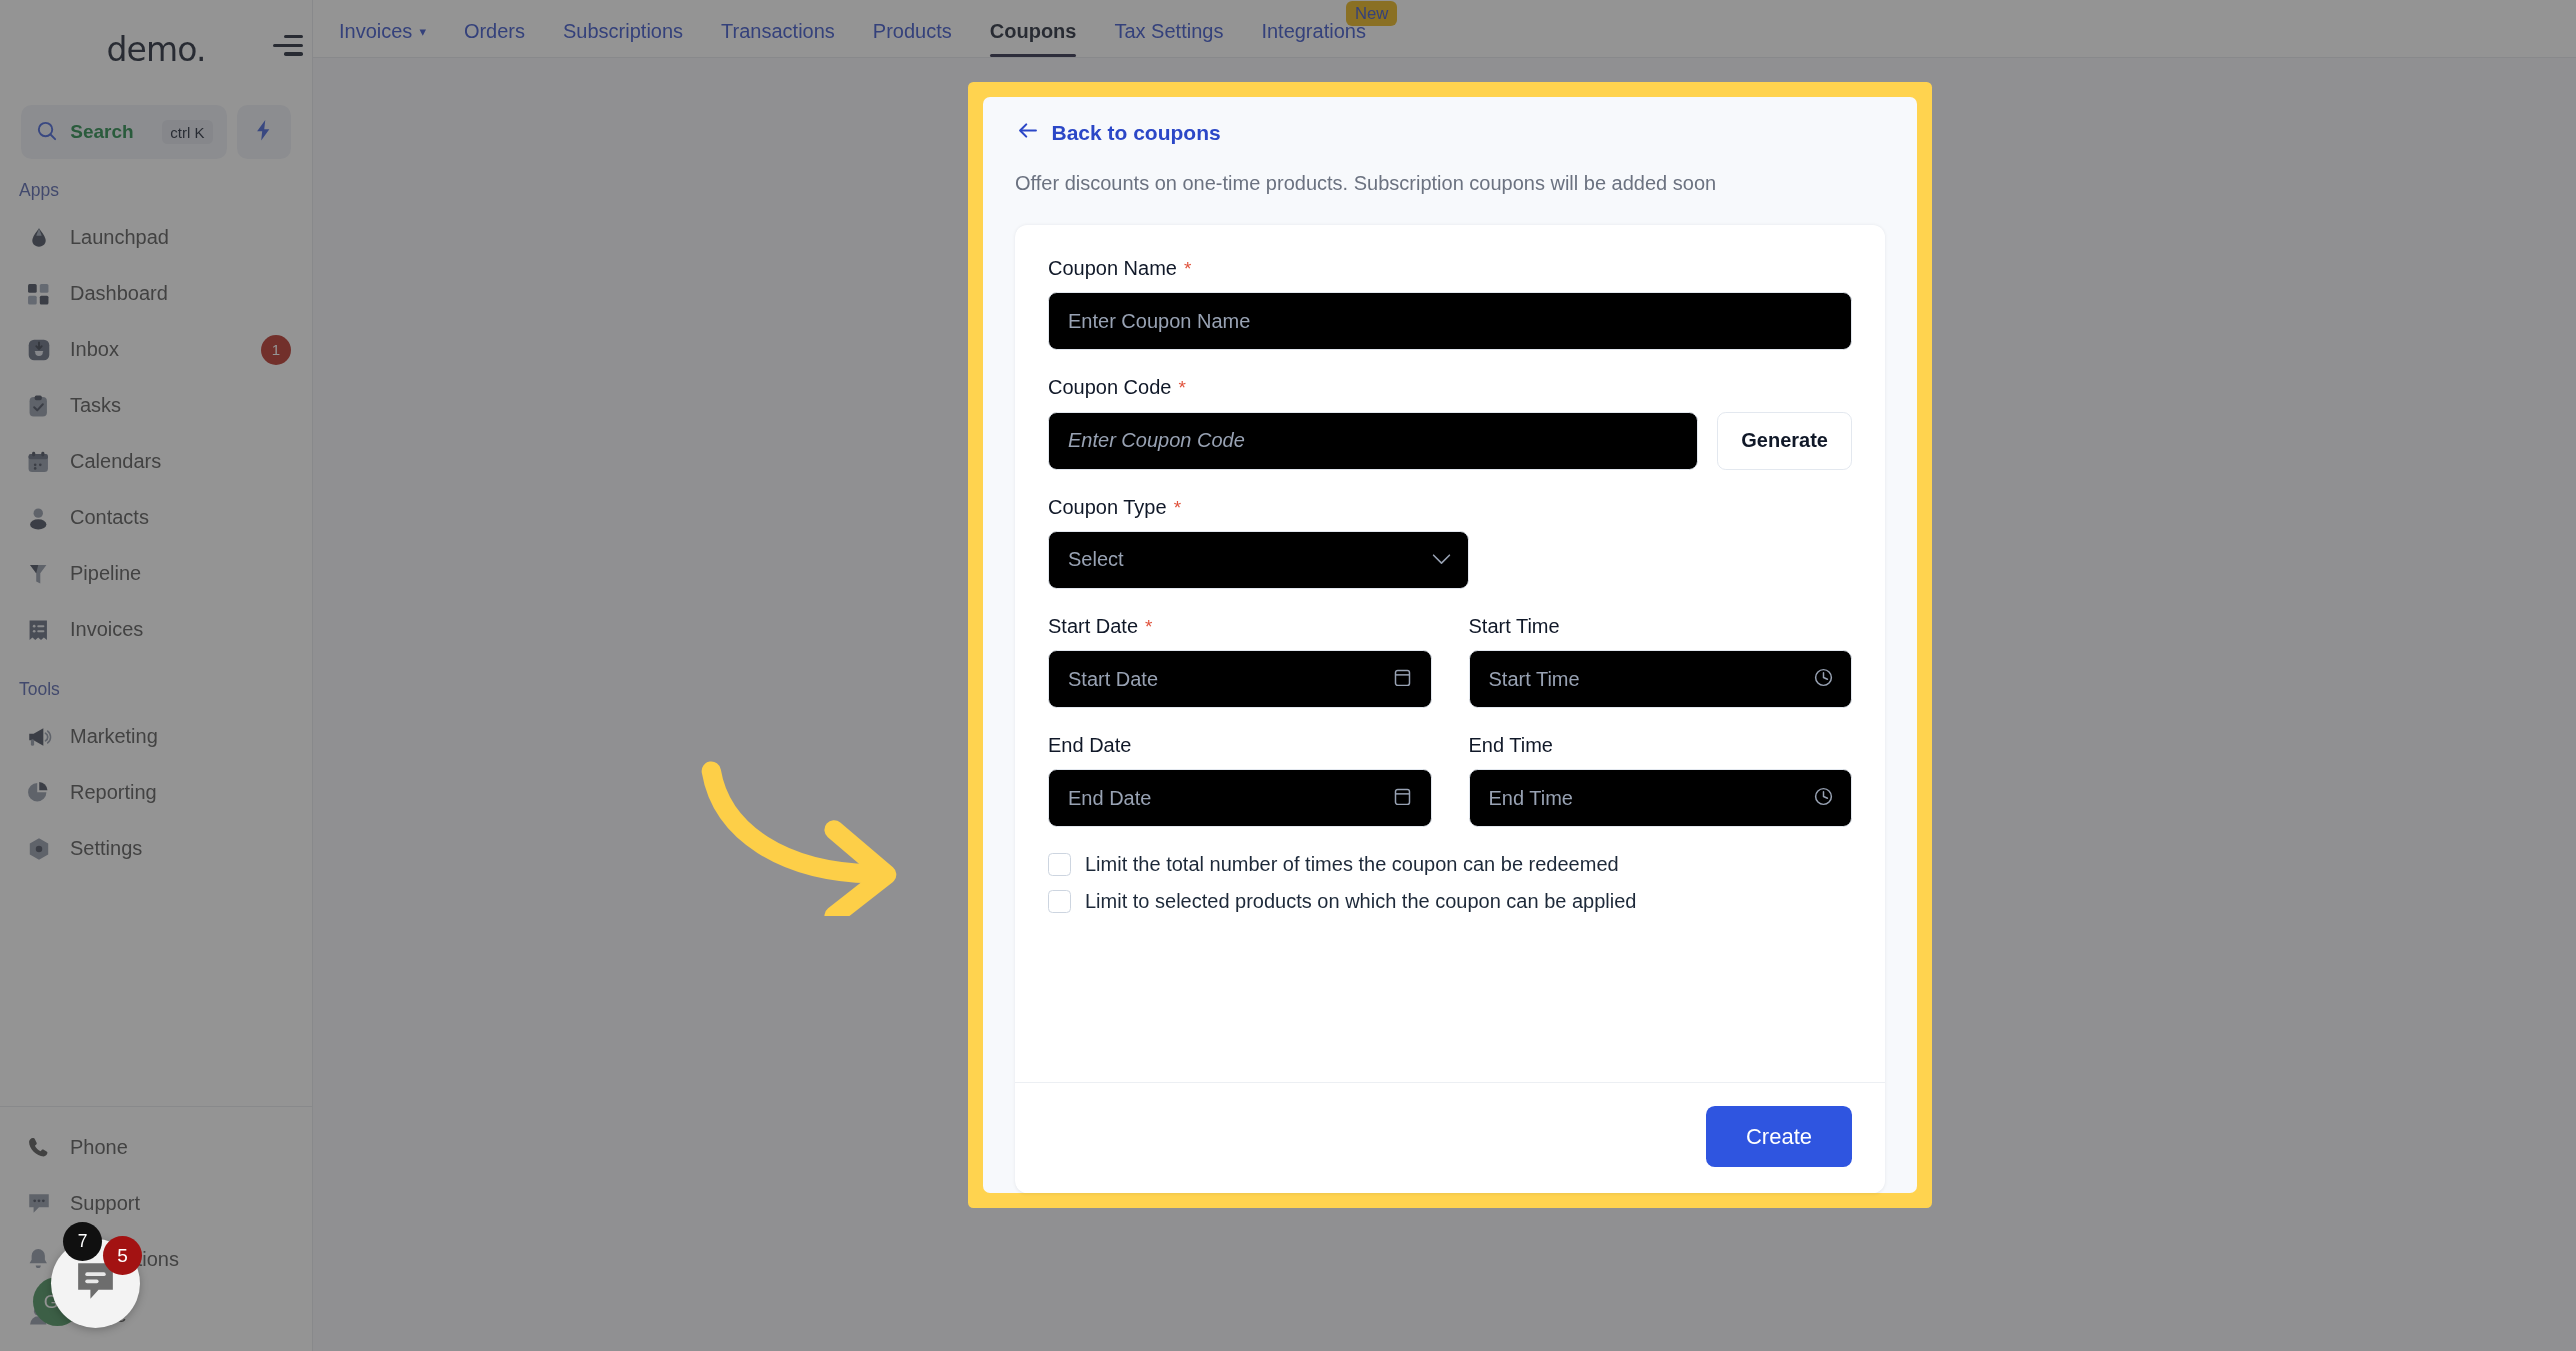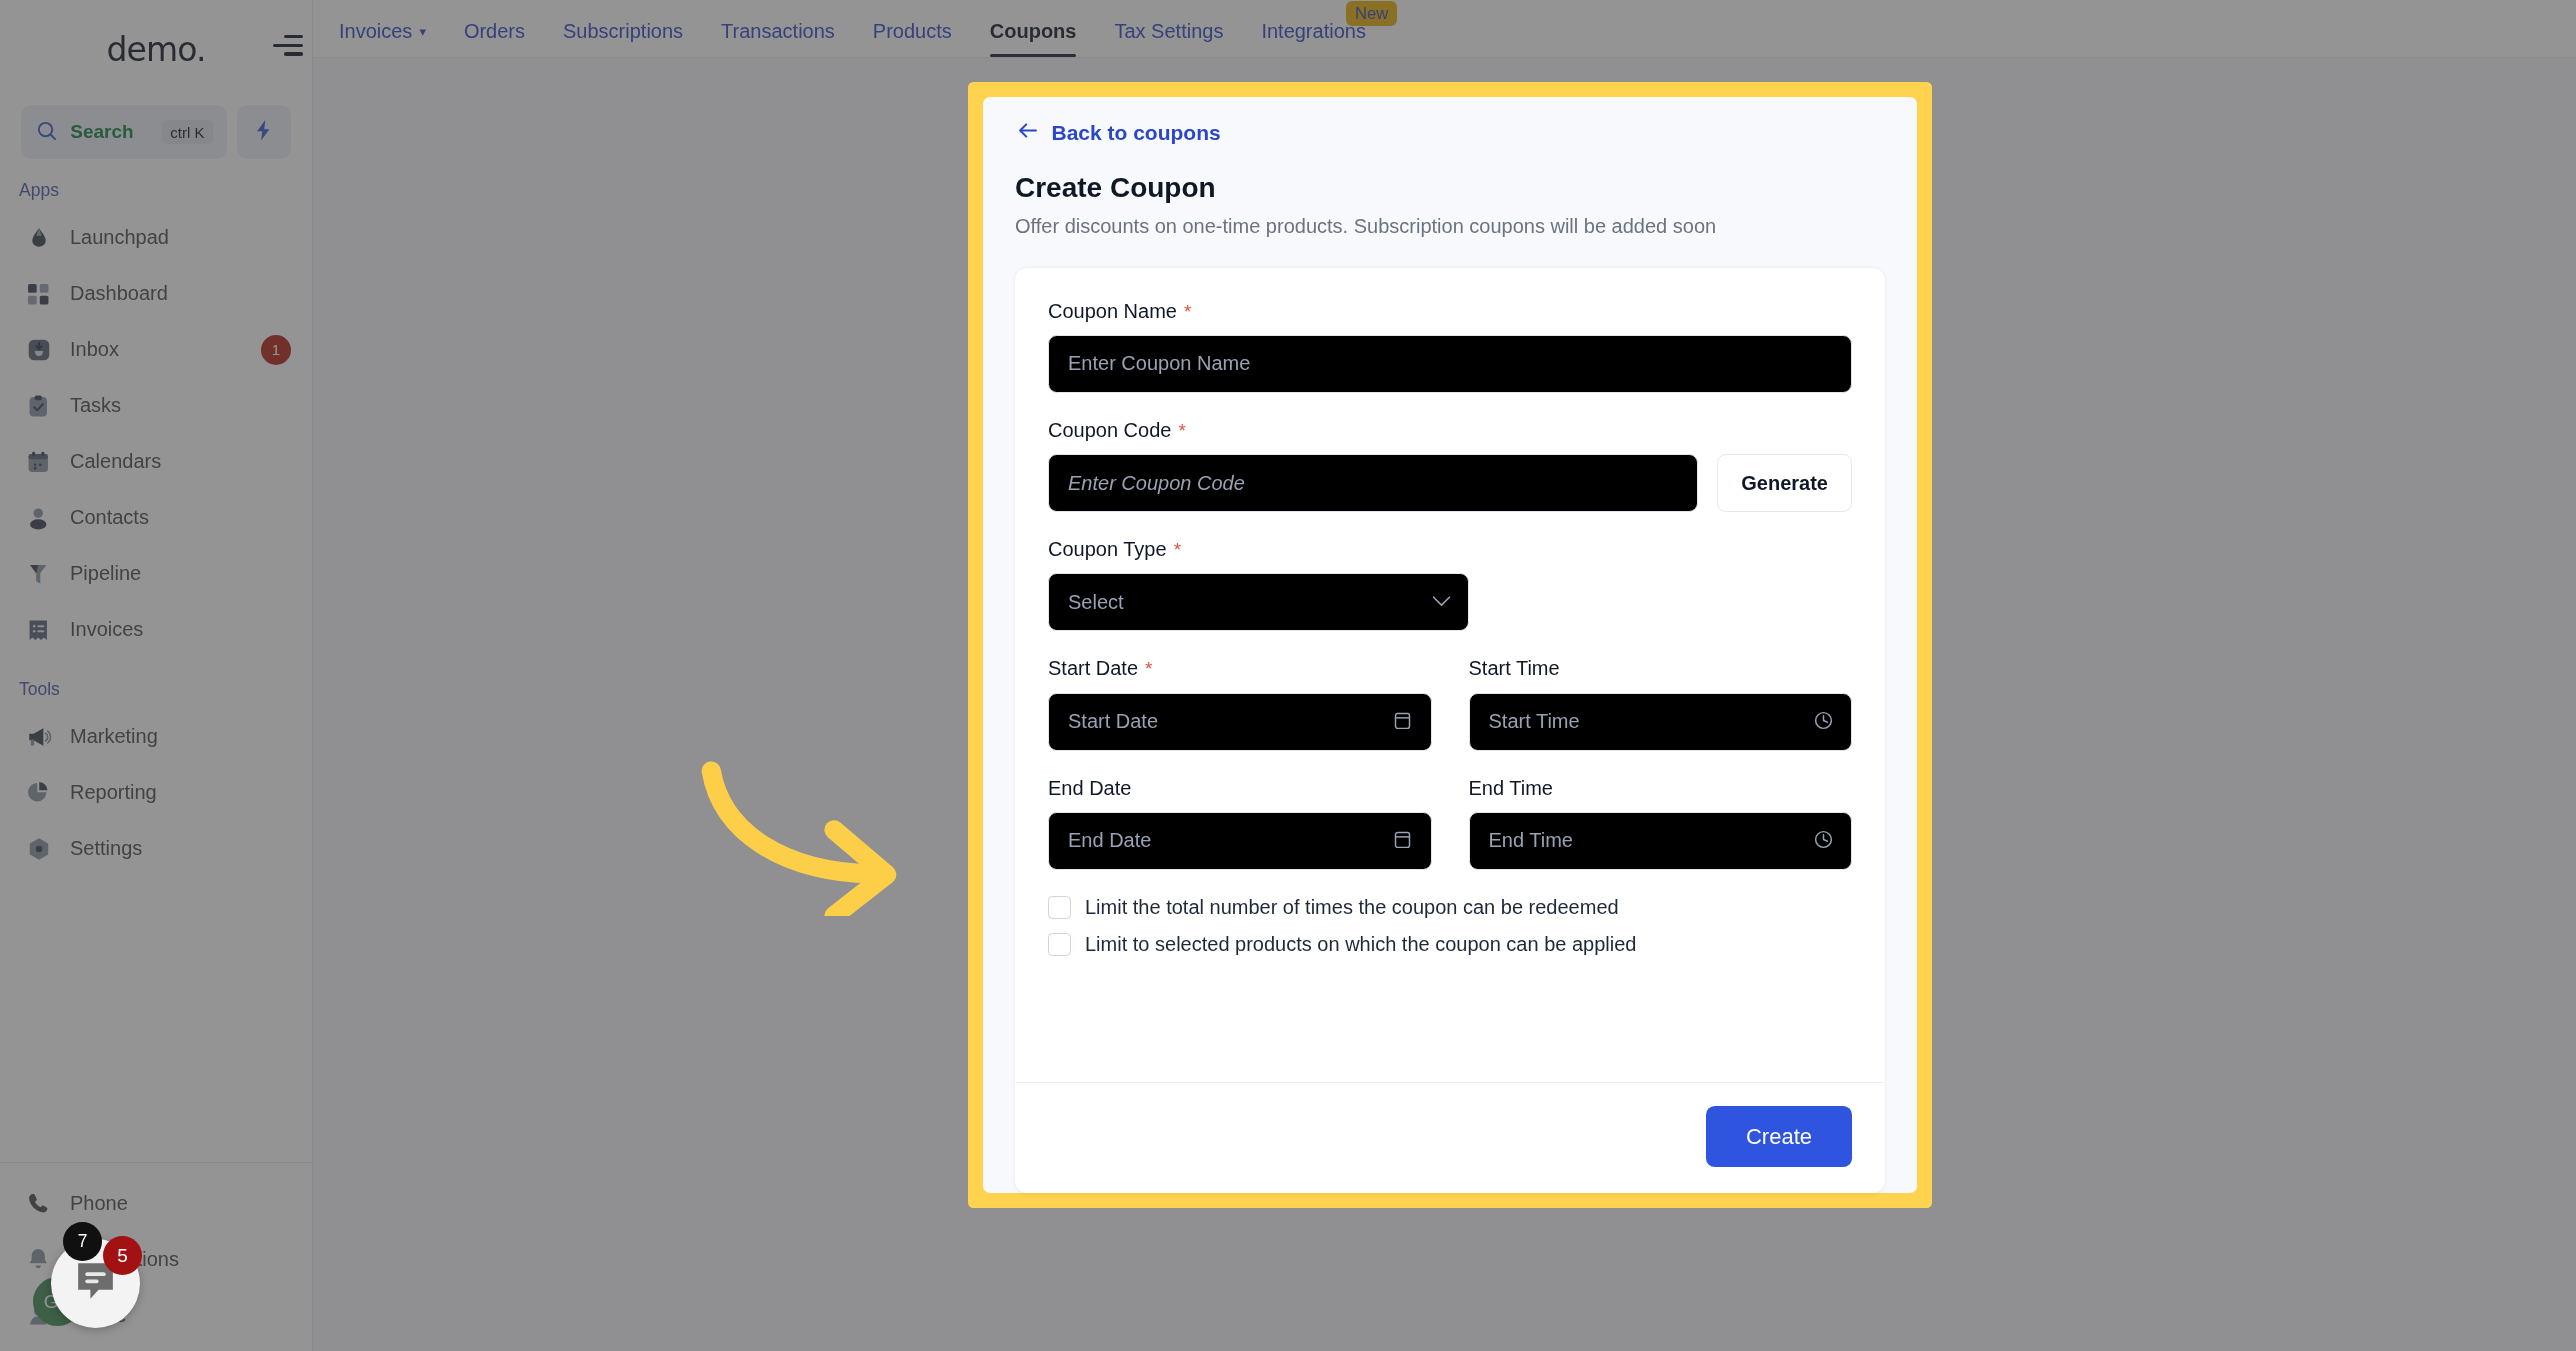--- a/index.html
+++ b/index.html
@@ -368,20 +368,31 @@
       <div class="sidebar-bottom">
         <div class="nav-item">
           <span class="nav-icon">
             <svg width="24.5" height="24.5" viewBox="0 0 24 24" fill="#4a4a4a">
               <path d="M6.6 3 C5 3 3 5 3 6.7 c0 7 7.3 14.3 14.3 14.3 c1.7 0 3.7 -2 3.7 -3.6 c0 -.6 -.3 -1 -.8 -1.3 l-3.2 -1.8 c-.6 -.3 -1.2 -.2 -1.6 .3 l-1.2 1.4 c-2.3 -1.2 -4.3 -3.2 -5.5 -5.5 l1.4 -1.2 c.5 -.4 .6 -1 .3 -1.6 L8.6 3.8 C8.3 3.3 7.9 3 7.3 3z"></path>
             </svg>
           </span>
           <span class="nav-label">Phone</span>
         </div>
 
+        <div class="nav-item">
+          <span class="nav-icon">
+            <svg width="26" height="26" viewBox="0 0 24 24">
+              <path d="M3 4 h18 v12 h-9 l-5 5 v-5 H3z" fill="#8b93a3"></path>
+              <circle cx="8" cy="10" r="1.3" fill="#3b4252"></circle>
+                <circle cx="12" cy="10" r="1.3" fill="#3b4252"></circle>
+                <circle cx="16" cy="10" r="1.3" fill="#3b4252"></circle>
+            </svg>
+          </span>
+          <span class="nav-label">Support</span>
+        </div>
 
         <div class="nav-item">
           <span class="nav-icon">
             <svg width="24.5" height="24.5" viewBox="0 0 24 24">
               <path d="M12 2 a6.5 6.5 0 0 1 6.5 6.5 v4 l2 3.5 h-17 l2 -3.5 v-4 A6.5 6.5 0 0 1 12 2z" fill="#8b93a3"></path>
               <path d="M9.5 18 a2.5 2.5 0 0 0 5 0z" fill="#8b93a3"></path>
             </svg>
           </span>
           <span class="nav-label">Notifications</span>
         </div>
@@ -453,21 +464,20 @@
       <div class="back-link">
         <span>
           <svg width="26" height="21" viewBox="0 0 24 24" fill="none" stroke="#2b47c7" stroke-width="2.4" stroke-linecap="round" stroke-linejoin="round">
             <line x1="21" y1="12" x2="4" y2="12"></line>
               <polyline points="10,5 3,12 10,19"></polyline>
           </svg>
         </span>
         <span>Back to coupons</span>
       </div>
 
-      <div class="modal-title">Create Coupon</div>
       <div class="modal-sub">Offer discounts on one-time products. Subscription coupons will be added soon</div>
 
       <div class="card">
         <div class="card-body">
 
           <div class="field">
             <div class="flabel">
               <span>Coupon Name</span>
               <span class="req">*</span>
             </div>

